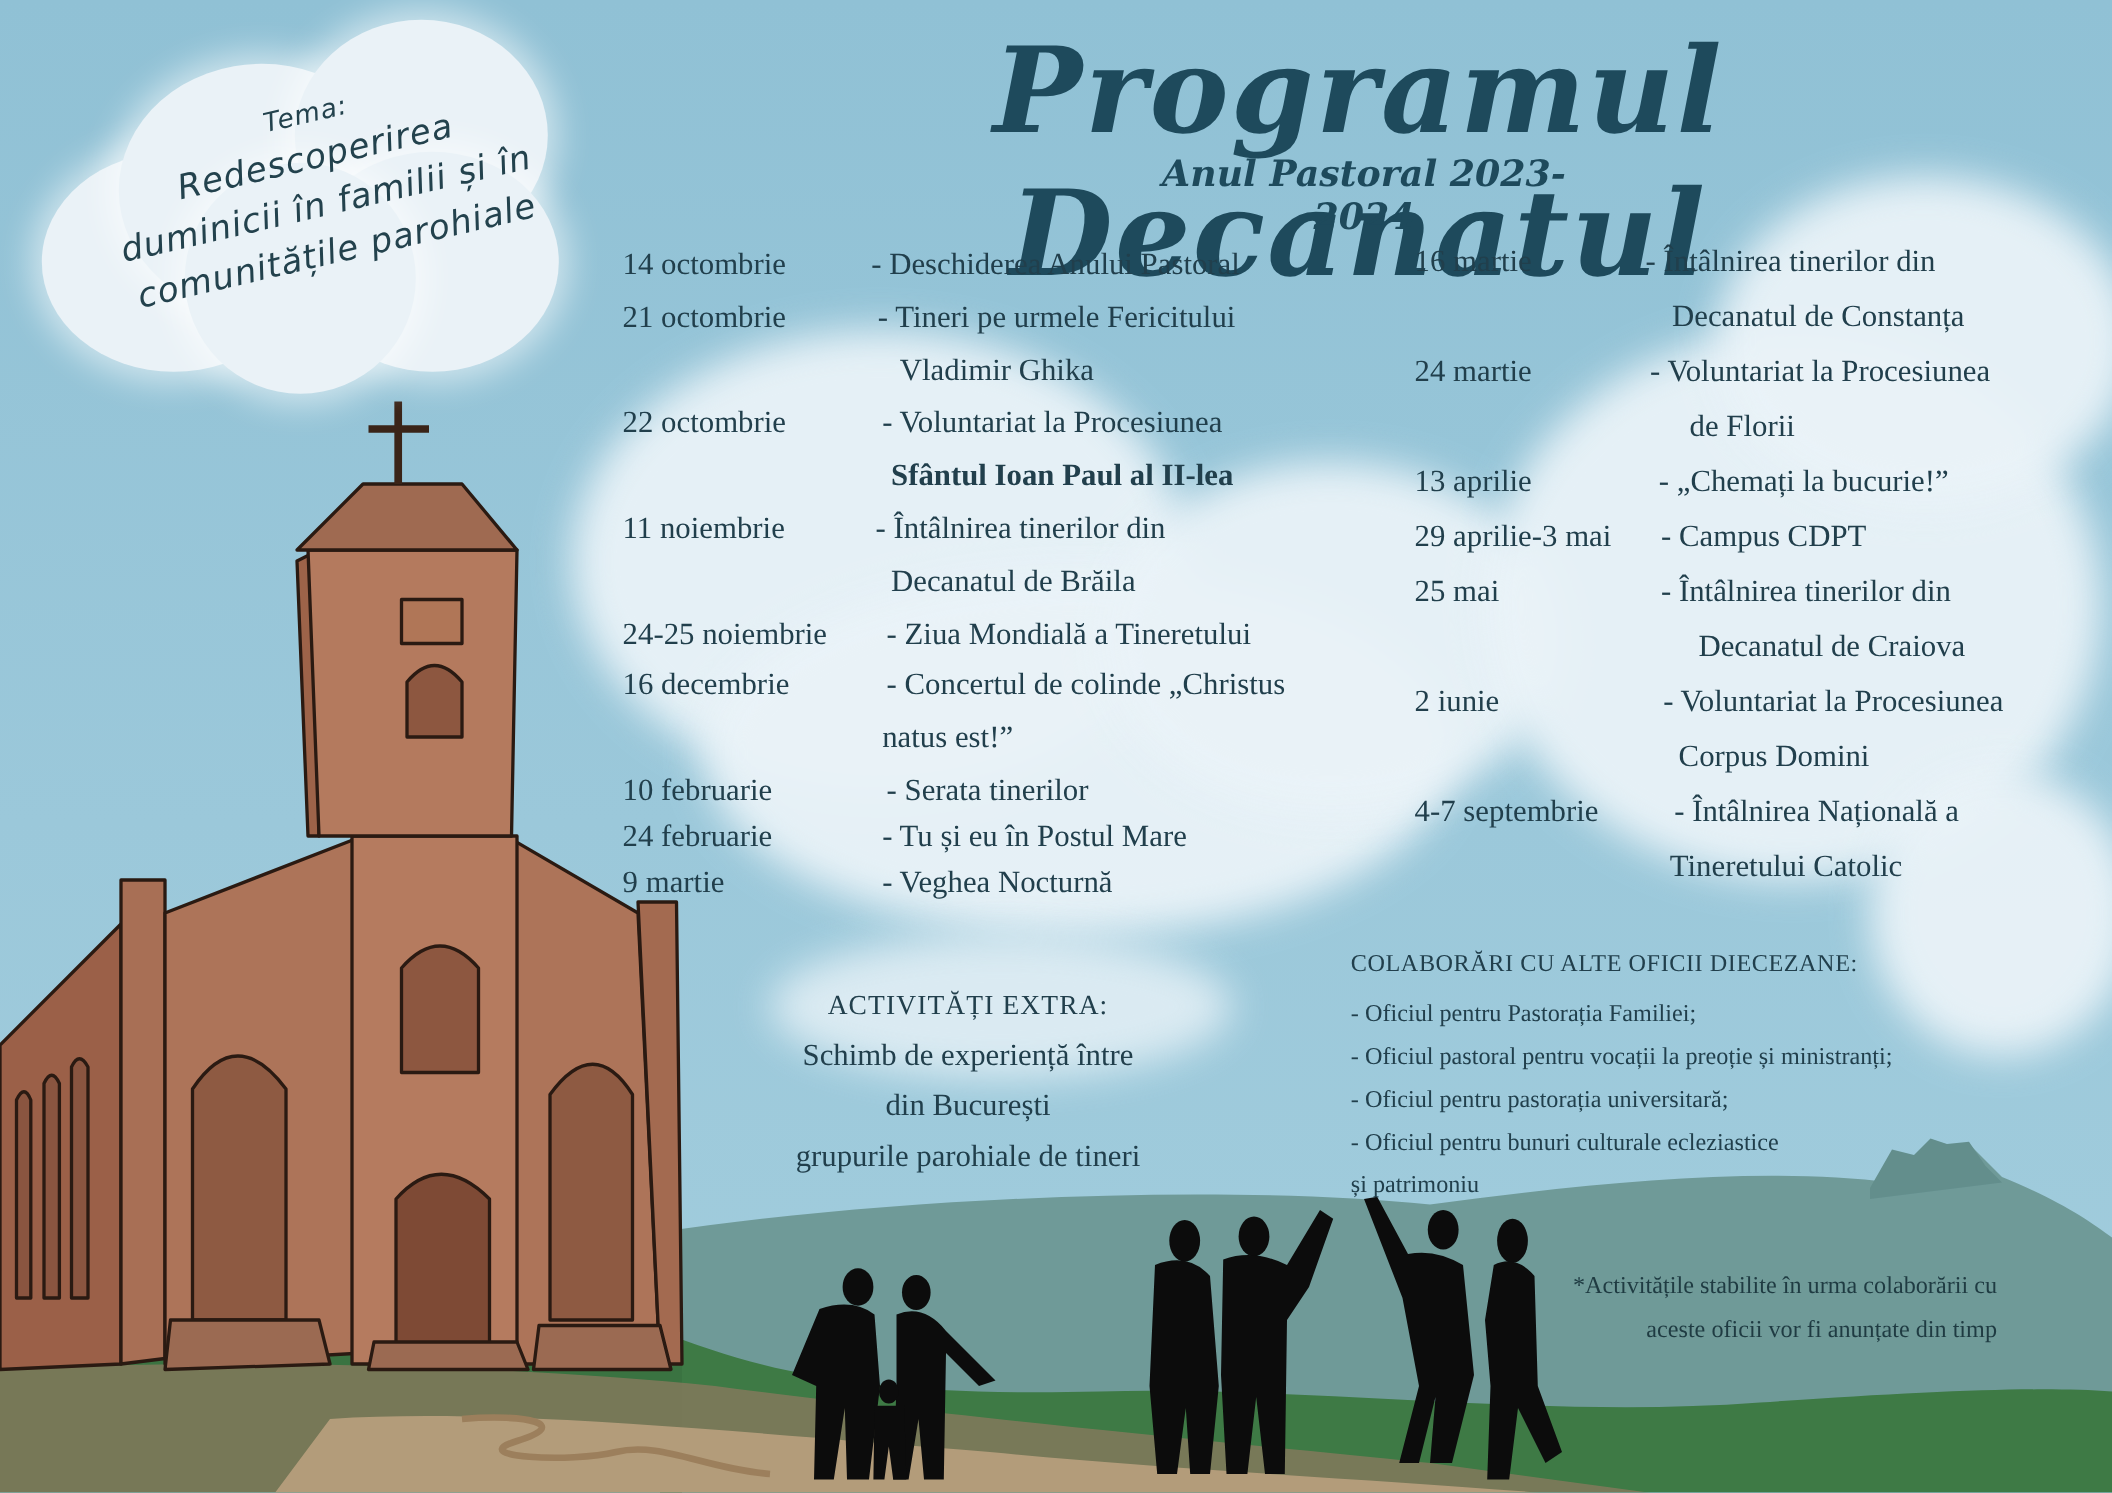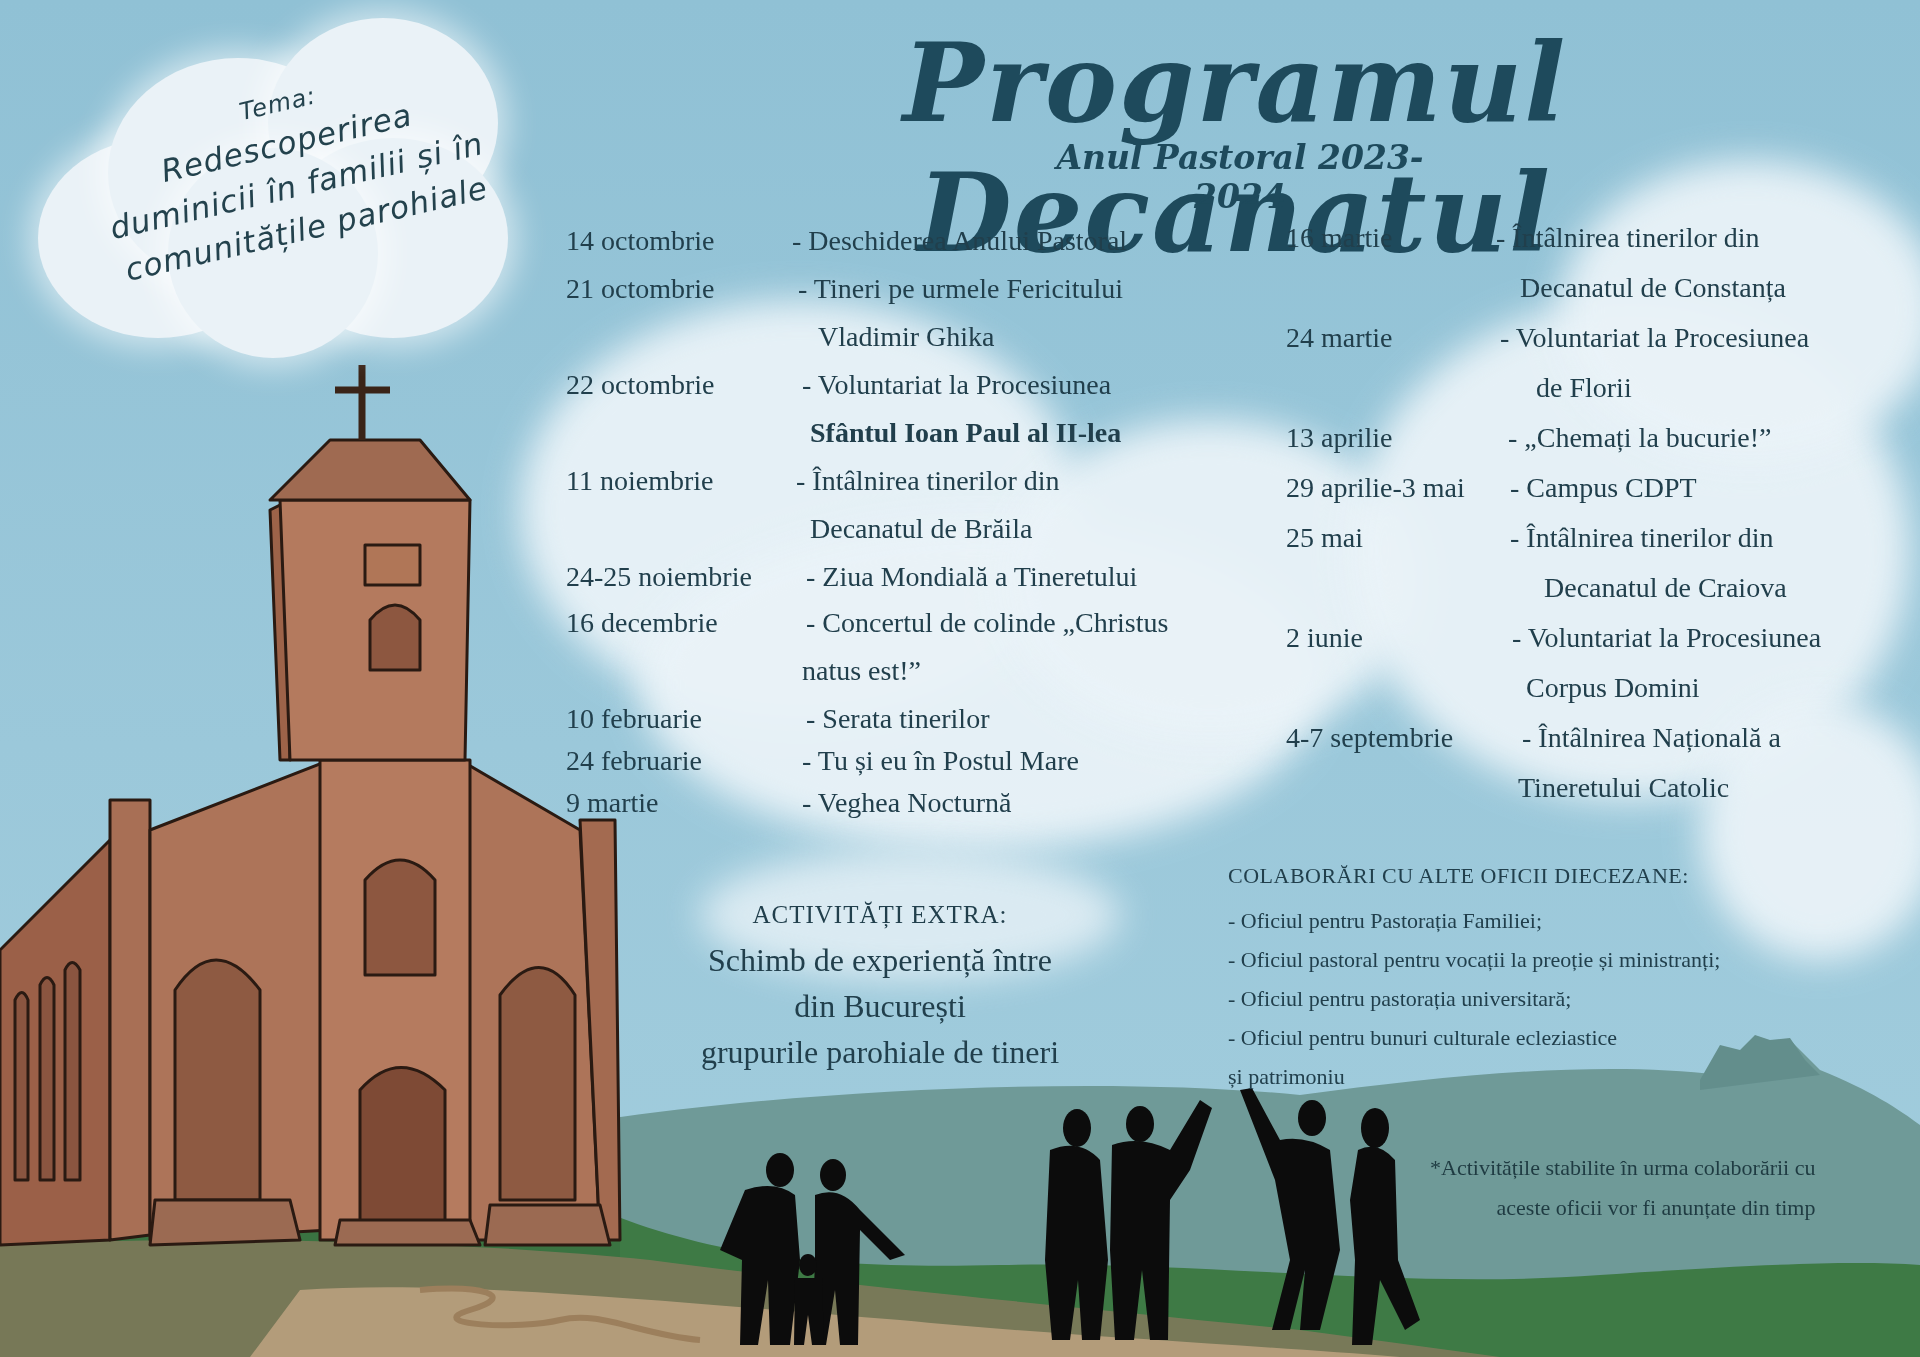--- a/index.html
+++ b/index.html
@@ -35,21 +35,21 @@
 
   
   .schedule { position:absolute; font-family:"Liberation Serif", serif; font-size:28px; color:#213f4c; }
   .row { position:relative; }
   .row .date { position:absolute; left:0; white-space:nowrap; }
   .row .event { position:absolute; white-space:nowrap; }
 
   .extra { position:absolute; left:690px; top:893px; width:380px; text-align:center;
     font-family:"Liberation Serif", serif; color:#213f4c; }
   .extra .head { font-size:25px; letter-spacing:1px; line-height:44px; }
-  .extra .line { font-size:32px; line-height:46px; display:block; }
+  .extra .line { font-size:28px; line-height:46px; display:block; }
 
   .collab { position:absolute; left:1228px; top:862px; font-family:"Liberation Serif", serif; color:#213f4c; }
   .collab .head { font-size:22px; letter-spacing:0.5px; line-height:28px; margin-bottom:11px; }
   .collab .item { font-size:22px; line-height:39px; display:block; white-space:nowrap; }
 
   .note { position:absolute; left:1430px; top:1148px; font-family:"Liberation Serif", serif;
     font-size:22px; line-height:40px; color:#1f3b42; }
   .note span { display:block; white-space:nowrap;text-align:right; }
   svg.scene { position:absolute; left:0; top:0; }
 </style>

